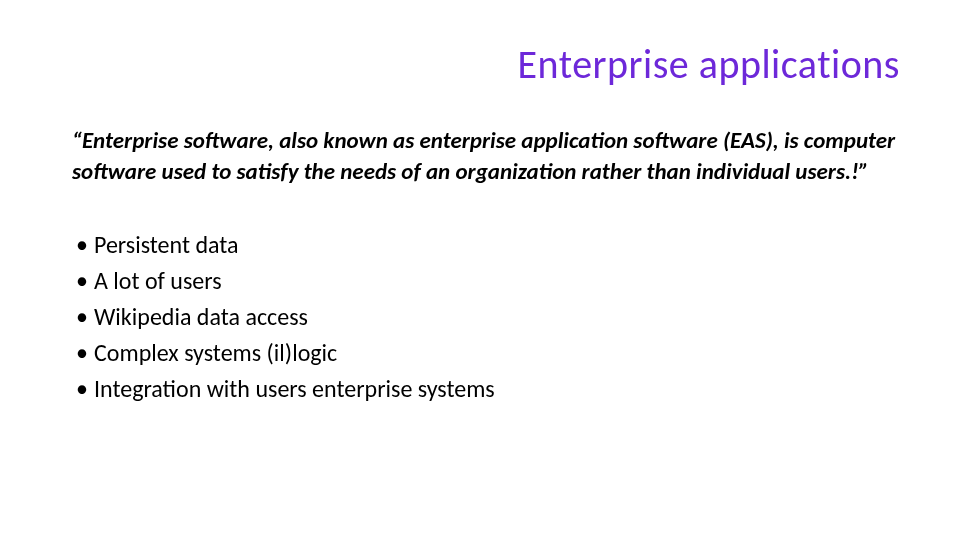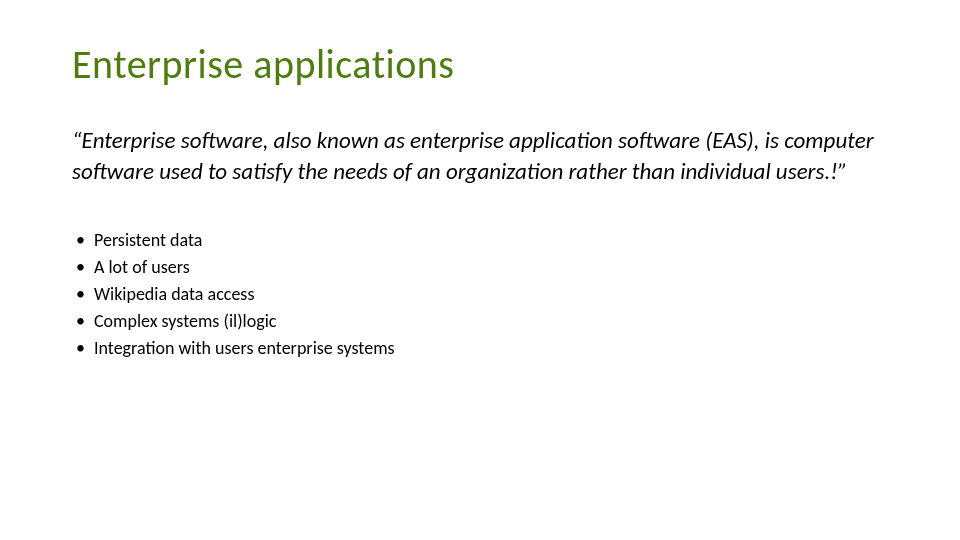--- a/index.html
+++ b/index.html
@@ -12,47 +12,49 @@
       height: 540px;
       background: #ffffff;
       font-family: Calibri, 'Segoe UI', Arial, sans-serif;
       color: #000000;
       padding: 40px 60px 40px 72px;
       position: relative;
     }
     .title {
       font-size: 40px;
       font-weight: 400;
-      color: #4d7c0f;
+      color: #6d28d9;
       margin-bottom: 36px;
       letter-spacing: 0.5px;
+      text-align: right;
     }
     .quote-block {
       position: relative;
       margin-bottom: 40px;
+      font-weight: bold;
     }
     .quote {
       font-size: 23px;
       font-style: italic;
       line-height: 1.35;
       color: #000000;
     }
     .attribution {
       font-size: 23px;
       font-style: italic;
       position: absolute;
       right: 4px;
       bottom: 0;
     }
     .bullet-list {
       list-style: none;
       padding-left: 4px;
     }
     .bullet-list li {
-      font-size: 18px;
+      font-size: 24px;
       line-height: 1.5;
       position: relative;
       padding-left: 18px;
     }
     .bullet-list li::before {
       content: "•";
       position: absolute;
       left: 0;
       top: 0;
     }

